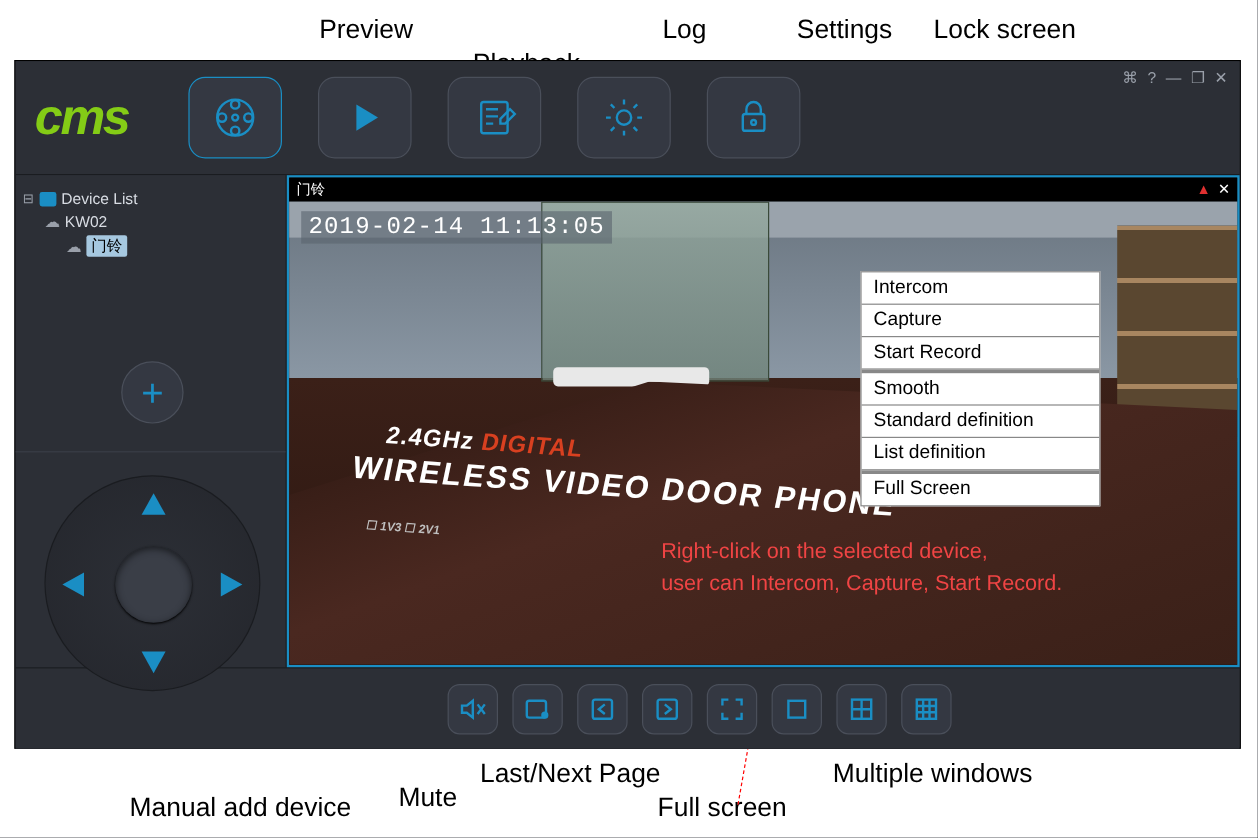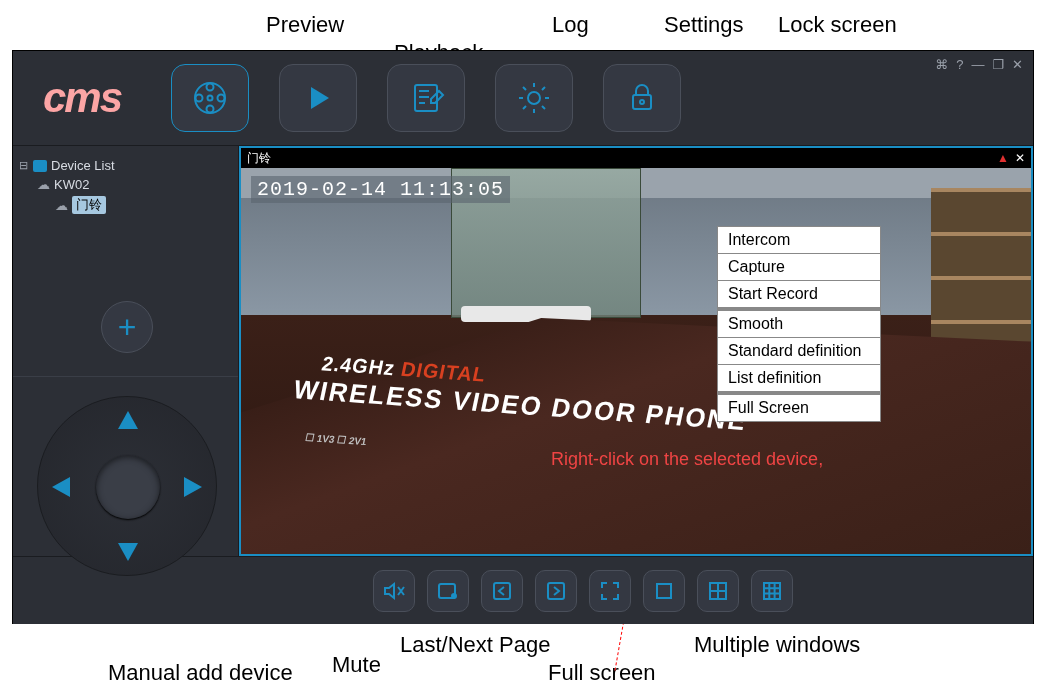--- a/index.html
+++ b/index.html
@@ -25,26 +25,26 @@
   }
   .topbar {
     width: 100%; height: 95px;
     background: #2c2f36;
     display: flex;
     align-items: center;
     position: relative;
     border-bottom: 1px solid #1a1c20;
   }
   .logo {
-    margin-left: 30px;
+    margin-left: 16px;
     font-family: Arial, sans-serif;
     font-size: 42px;
     font-weight: 600;
     font-style: italic;
-    color: #fca5a5;
+    color: #84cc16;
     letter-spacing: -2px;
     text-transform: lowercase;
   }
   .main-btns {
     display: flex;
     gap: 30px;
     margin-left: 50px;
   }
   .main-btn {
     width: 78px; height: 68px;
@@ -212,21 +212,21 @@
     color: #fff;
     font-family: "Courier New", monospace;
     font-size: 20px;
     background: rgba(90,100,110,0.6);
     padding: 2px 6px;
     letter-spacing: 1px;
   }
   .ctx-menu {
     position: absolute;
     left: 476px; top: 78px;
-    width: 164px;
+    width: 200px;
     background: #fff;
     border: 1px solid #888;
     font-size: 16px;
   }
   .ctx-item {
     padding: 4px 10px;
     border-bottom: 1px solid #888;
     cursor: pointer;
     color: #000;
   }
@@ -389,20 +389,21 @@
         <div class="ctx-item">Capture</div>
         <div class="ctx-item">Start Record</div>
         <div class="ctx-item group-gap">Smooth</div>
         <div class="ctx-item">Standard definition</div>
         <div class="ctx-item">List definition</div>
         <div class="ctx-item group-gap" style="border-bottom:none;">Full Screen</div>
       </div>
 
       <div class="hint">
         <div>Right-click on the selected device,</div>
+        <div>user can Intercom, Capture, Start Record.</div>
       </div>
     </div>
   </div>
 
   <div class="bottom">
     <div class="tool-btn">
       <svg width="24" height="24" viewBox="0 0 24 24">
         <path d="M3 9v6h4l5 4V5L7 9H3z"></path>
           <path d="M16 8l6 8M22 8l-6 8"></path>
       </svg>

